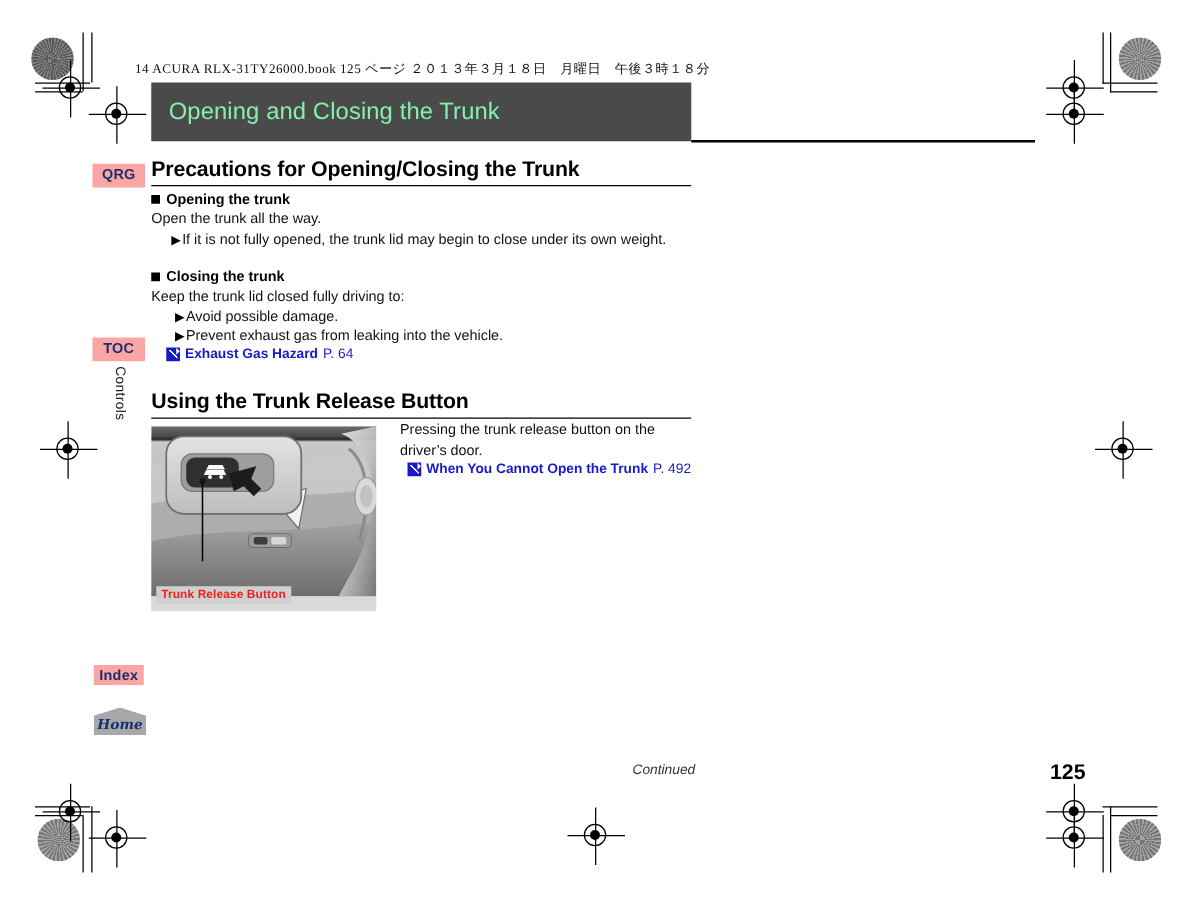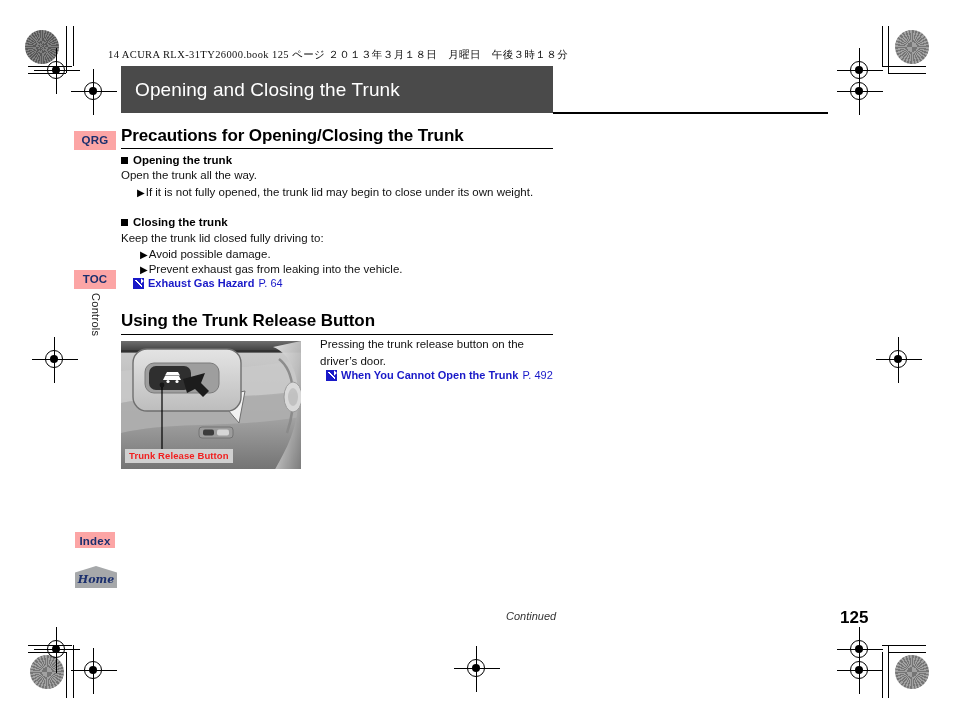--- a/index.html
+++ b/index.html
@@ -102,21 +102,21 @@
     position: absolute;
     left: 121px;
     top: 66px;
     width: 432px;
     height: 47px;
     background: #4a4a4a;
     display: flex;
     align-items: center;
   }
   .title-bar .title-text {
-    color: #ffffff;
+    color: #86efac;
     font-size: 19px;
     font-weight: 400;
     padding-left: 14px;
     letter-spacing: 0.1px;
     white-space: nowrap;
   }
   .title-rule {
     position: absolute;
     left: 553px;
     top: 112px;
@@ -264,21 +264,21 @@
   }
   .xref .xlabel { font-weight: bold; }
   .xref .xpage { font-weight: normal; margin-left: 4px; }
 
   
   .figure {
     position: absolute;
     left: 121px;
     top: 341px;
     width: 180px;
-    height: 128px;
+    height: 148px;
     overflow: hidden;
     background: #d9d9d9;
   }
   .fig-svg { display: block; width: 180px; height: 136px; }
   .fig-caption {
     position: absolute;
     left: 4px;
     bottom: 6px;
     background: #d0d0d0;
     color: #f02020;

